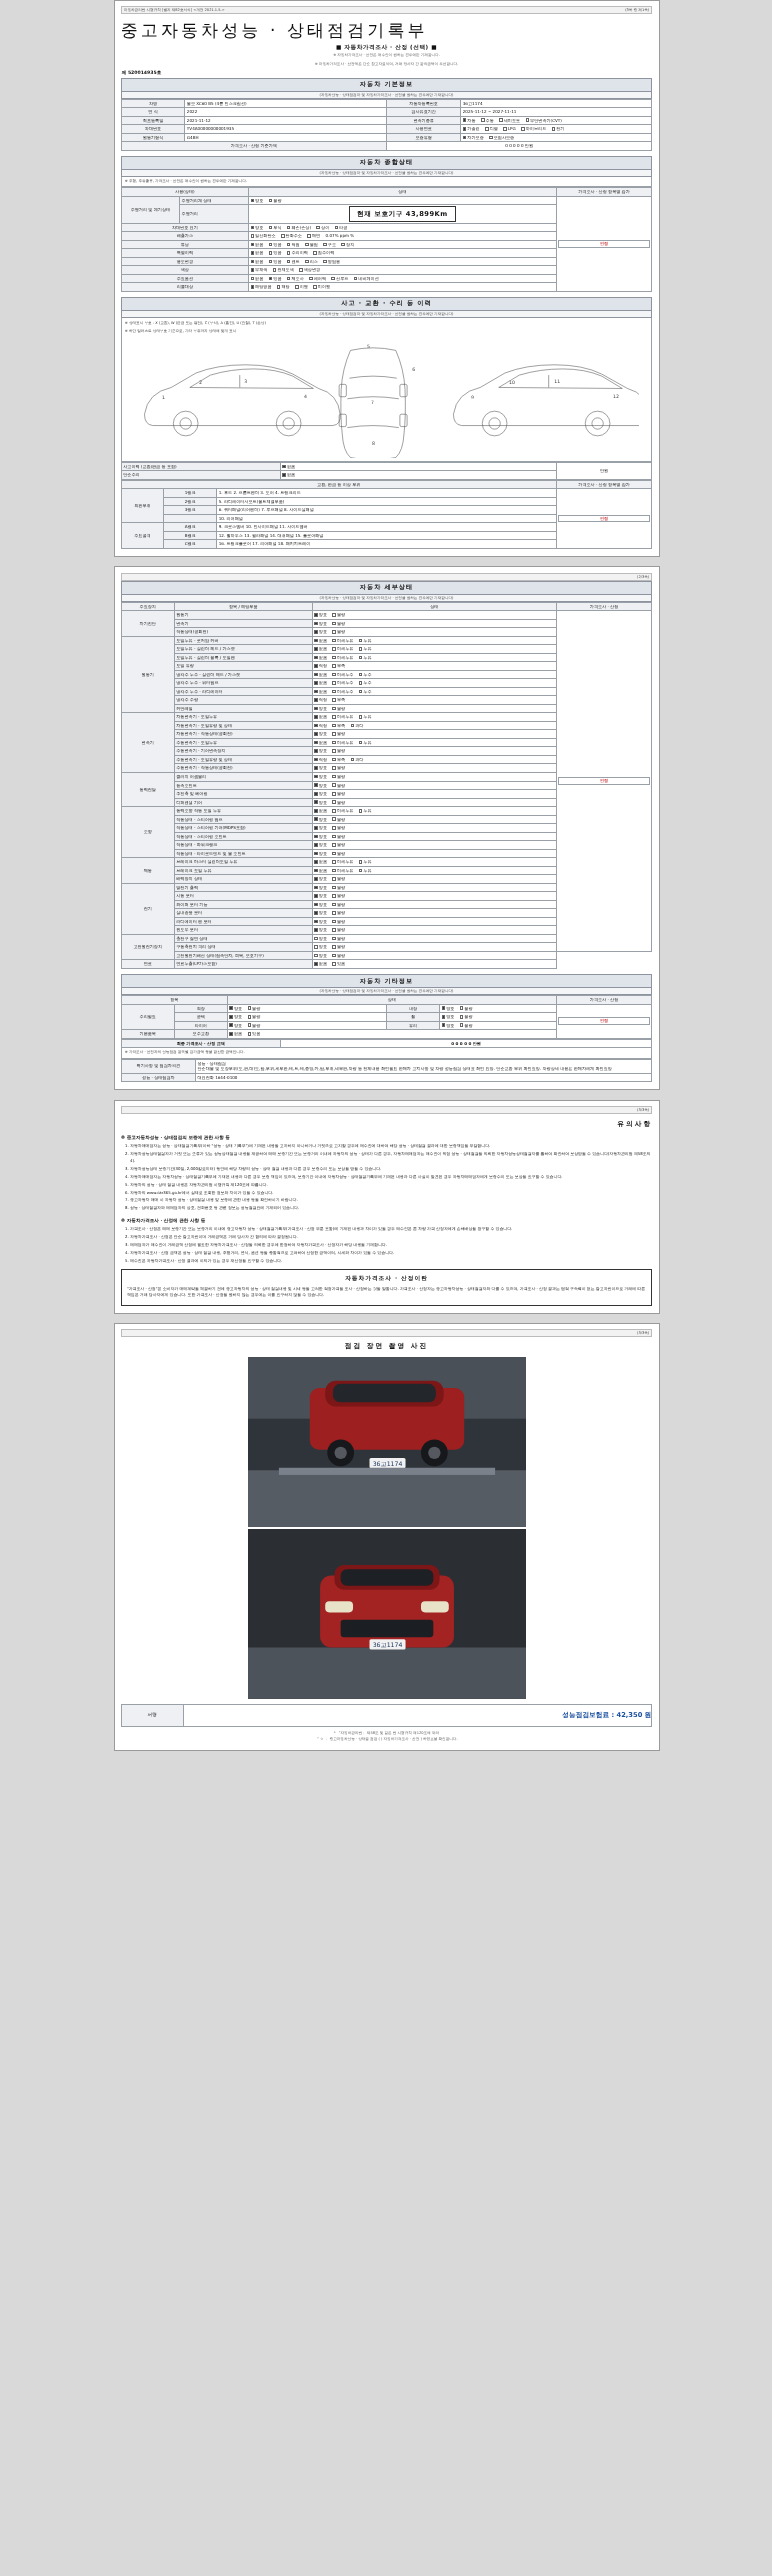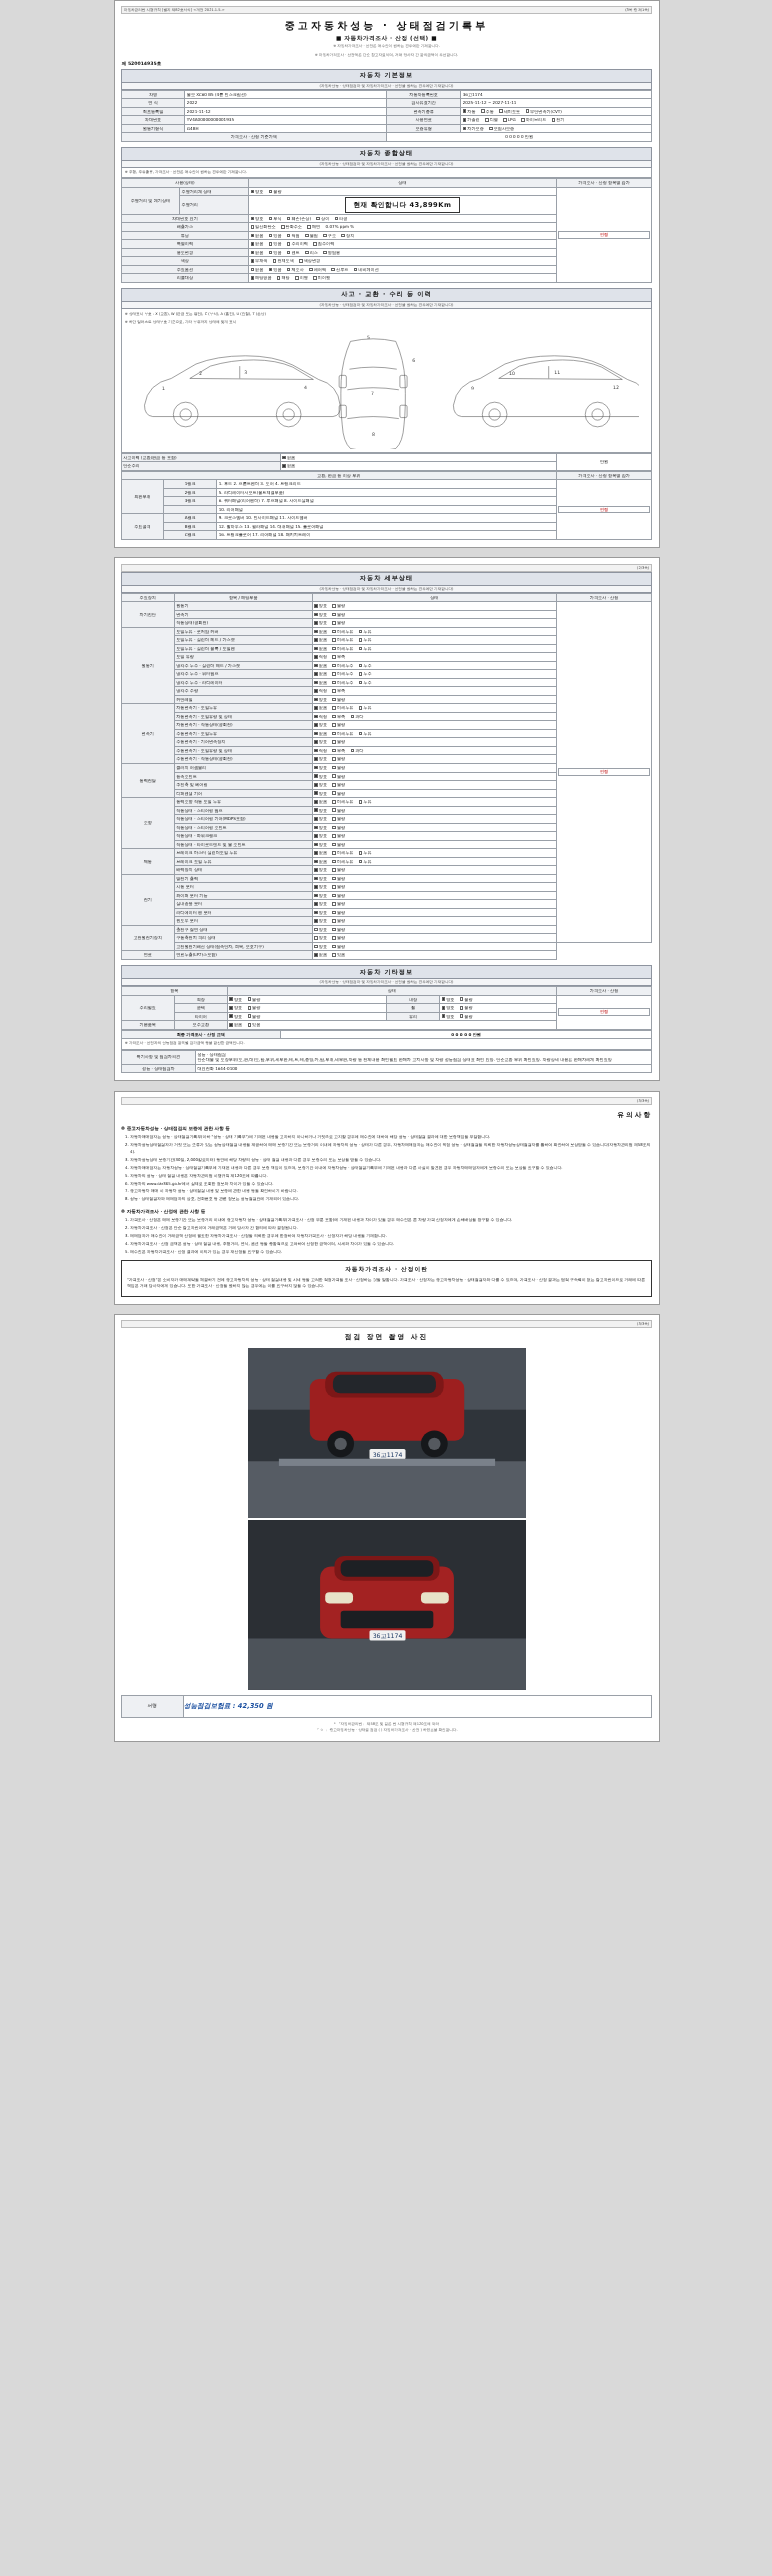--- a/index.html
+++ b/index.html
@@ -18,21 +18,21 @@
     background:#fff;
     border:0.5px solid #9a9a9a;
     padding:5.2px 6.2px 7.2px 6.2px;
     position:relative;
   }
   .page-top-note {
     font-size:3.6px; color:#444; border:0.5px solid #bbb; background:#f2f2f2;
     padding:1px 2.1px; display:flex; justify-content:space-between;
   }
   .doc-title {
-    text-align:center; font-weight:bold; font-size:10px; letter-spacing:3.1px;
+    text-align:left; font-weight:normal; font-size:17px; letter-spacing:3.1px;
     margin:5.2px 0 2.1px 0;
   }
   .doc-sub { text-align:center; font-size:5.7px; font-weight:bold; margin:1px 0; letter-spacing:0.5px;}
   .doc-note { text-align:center; font-size:3.6px; color:#555; line-height:1.5; margin-bottom:3.1px;}
   .docnum { font-size:4.6px; font-weight:bold; margin:3.1px 0 2.1px 1px; }
 
   .sec-head {
     background:#dfe3ea; border:0.5px solid #8e949f; text-align:center;
     font-weight:bold; font-size:6.2px; padding:1.5px 0; letter-spacing:1px;
   }
@@ -72,21 +72,21 @@
   .guide li { font-size:3.9px; line-height:1.65; margin-bottom:1.5px; }
   .guide p { font-size:3.9px; line-height:1.65; margin:1.5px 0; }
   .warnbox { border:0.8px solid #333; padding:4.1px 5.2px; margin-top:5.2px; }
   .warnbox .wt { text-align:center; font-weight:bold; font-size:5.7px; margin-bottom:3.1px; letter-spacing:1px;}
   .warnbox p { font-size:3.9px; line-height:1.7; }
   .photos-title { text-align:center; font-weight:bold; font-size:6.7px; letter-spacing:2.1px; margin:5.2px 0; }
   .photo-grid { display:flex; flex-direction:column; align-items:center; gap:2.1px; }
   .photo { width:278px; height:170px; position:relative; overflow:hidden; background:#2a2d33; }
   .sign-row { border:0.5px solid #9aa0a8; margin-top:5.2px; display:flex; }
   .sign-row .sl { width:62px; background:#eef0f3; text-align:center; font-size:4.6px; padding:7.2px 0; border-right:0.5px solid #9aa0a8;}
-  .sign-row .sv { flex:1; text-align:left; padding:6.2px 0; font-size:6.7px; font-weight:bold; color:#1a4fa0;font-style:italic;}
+  .sign-row .sv { flex:1; text-align:right; padding:6.2px 0; font-size:6.7px; font-weight:bold; color:#1a4fa0;}
   .foot { text-align:center; font-size:3.6px; color:#555; margin-top:4.1px; line-height:1.6;}
   .sec-gap { height:5.2px; }
 </style>
 </head>
 <body>
 
 <div class="page">
   <div class="page-top-note">
     <span>자동차관리법 시행규칙 [별지 제82호서식] &lt;개정 2021.1.5.&gt;</span>
     <span>(3쪽 중 제1쪽)</span>
@@ -185,21 +185,21 @@
         <span class="opt"><span class="cb on"></span><span>양호</span></span>
         <span class="opt"><span class="cb"></span><span>불량</span></span>
       </td>
       <td class="c" rowspan="10">
         <div class="seal">인정</div>
       </td>
     </tr>
     <tr>
       <td class="lbl-l">주행거리</td>
       <td class="c">
-        <span class="mileage">현재 확인합니다  43,899Km</span>
+        <span class="mileage">현재 보호기구  43,899Km</span>
       </td>
     </tr>
     <tr>
       <td class="lbl" colspan="2">차대번호 표기</td>
       <td>
         <span class="opt"><span class="cb on"></span><span>양호</span></span>
         <span class="opt"><span class="cb"></span><span>부식</span></span>
         <span class="opt"><span class="cb"></span><span>훼손(손상)</span></span>
         <span class="opt"><span class="cb"></span><span>상이</span></span>
         <span class="opt"><span class="cb"></span><span>타공</span></span>

